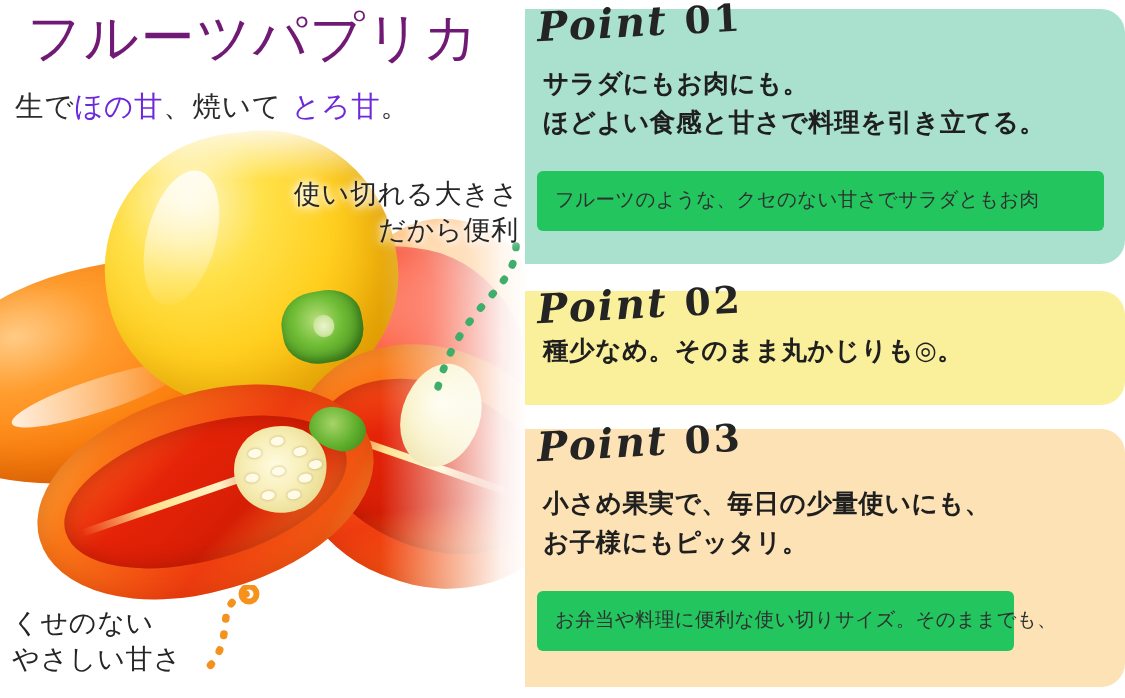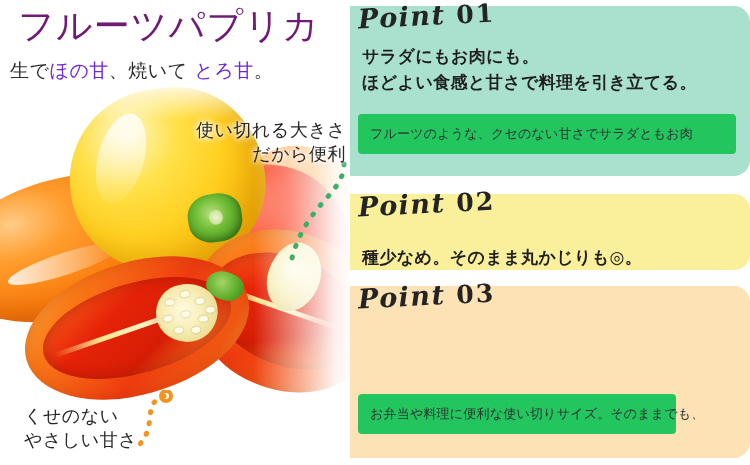--- a/index.html
+++ b/index.html
@@ -171,21 +171,21 @@
     position: absolute;
     font-family: "DejaVu Serif", serif;
     font-size: 18px;
     color: #262626;
     line-height: 1.35;
     white-space: nowrap;
     letter-spacing: 0.5px;
     text-shadow: 0 0 4px #fff, 0 0 7px #fff, 0 0 10px #fff;
   }
   .callout-tr { left: 186px; top: 118px; text-align: right; width: 160px; }
-  .callout-bl { left: 8px;  top: 404px; margin-left: 16px; }
+  .callout-bl { left: 8px;  top: 404px; }
   .dots-green { position: absolute; left: 286px; top: 160px; }
   .dots-orange { position: absolute; left: 120px; top: 390px; }
 
   
   .right-col { position: absolute; left: 350px; top: 0; width: 400px; height: 465px; }
 
   .card { position: absolute; left: 0; width: 400px; }
   .card-body {
     position: absolute; left: 0; right: 0; top: 0; bottom: 0;
     border-radius: 0 16px 16px 0;
@@ -230,21 +230,21 @@
     letter-spacing: 0.2px;
     white-space: nowrap;
   }
 
   
   .card-teal   { top: 6px;   height: 170px; }
   .card-teal   .head-txt { top: 38px; }
   .card-teal   .note { top: 108px; width: 378px; }
   
   .card-yellow { top: 194px; height: 76px; }
-  .card-yellow .head-txt { top: 51px; }
+  .card-yellow .head-txt { top: 28px; }
   
   .card-peach  { top: 286px; height: 172px; }
   .card-peach  .head-txt { top: 38px; }
   .card-peach  .note { top: 108px; width: 318px; }
 </style>
 </head>
 <body>
 
 <div id="root">
 
@@ -339,19 +339,23 @@
         <div>種少なめ。そのまま丸かじりも◎。</div>
       </div>
     </div>
 
     <div class="card card-peach">
       <div class="card-body"></div>
       <div class="point-label">
         <span>Point</span>
         <span class="num">03</span>
       </div>
+      <div class="head-txt">
+        <div>小さめ果実で、毎日の少量使いにも、</div>
+        <div>お子様にもピッタリ。</div>
+      </div>
       <div class="note">
         <div>お弁当や料理に便利な使い切りサイズ。そのままでも、</div>
       </div>
     </div>
 
   </div>
 </div>
 
 </body></html>

